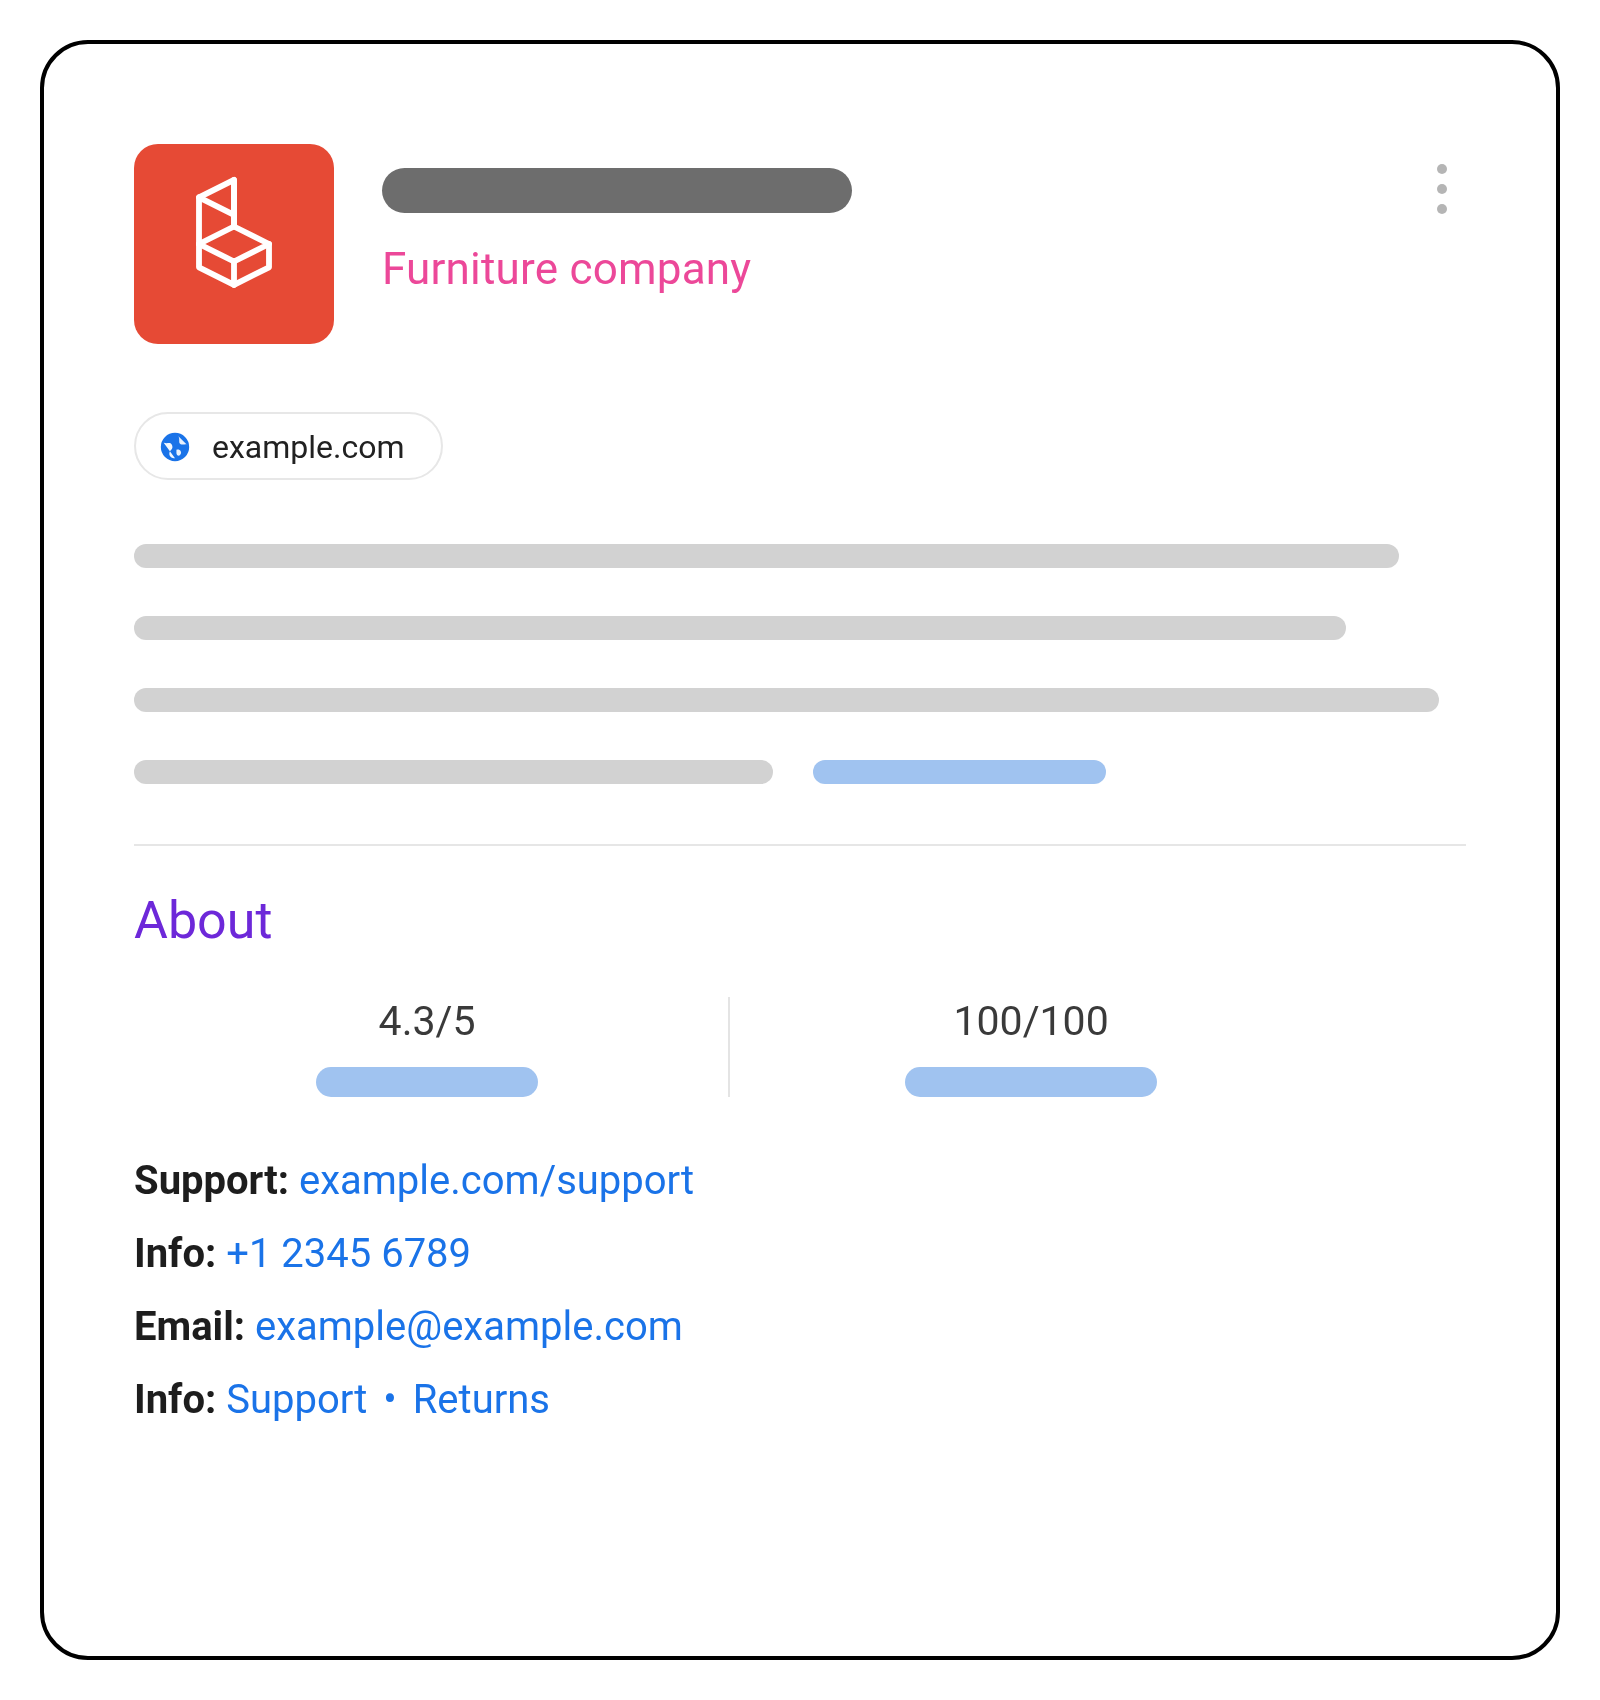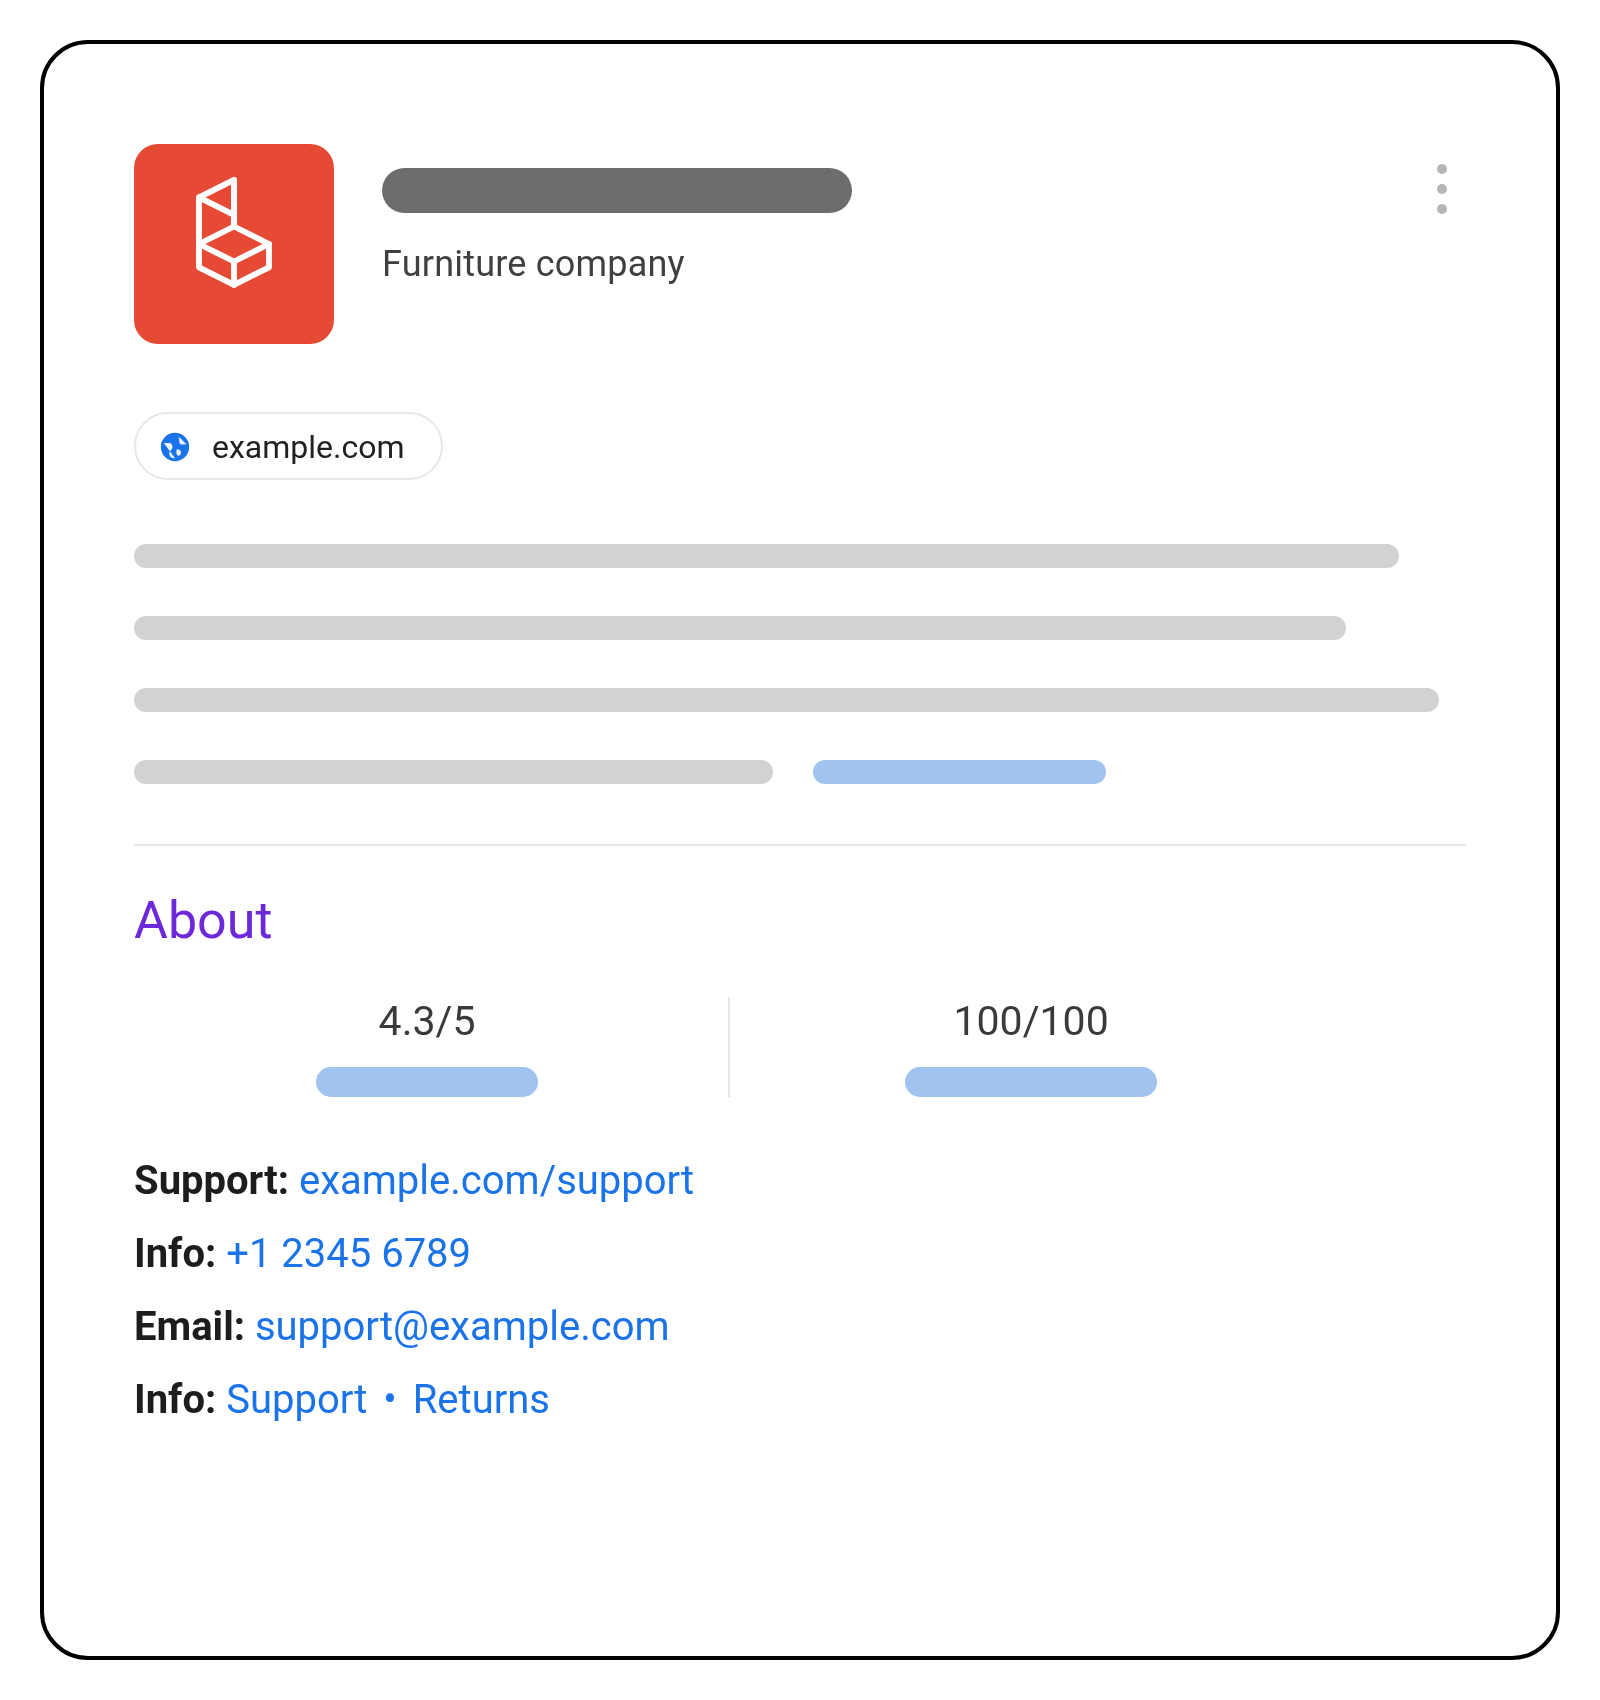--- a/index.html
+++ b/index.html
@@ -38,22 +38,22 @@
     .logo-svg { width: 120px; height: 140px; }
     .title-col { padding-top: 24px; flex: 1; }
     .title-bar {
       width: 470px;
       height: 45px;
       background: #6d6d6d;
       border-radius: 45px;
       margin-bottom: 30px;
     }
     .subtitle {
-      font-size: 36px;
-      color: #404040;
+      font-size: 44px;
+      color: #ec4899;
       letter-spacing: 0.2px;
     }
     .kebab {
       position: absolute;
       top: 120px;
       right: 100px;
       width: 28px;
       cursor: pointer;
       display: flex;
       flex-direction: column;
@@ -222,21 +222,21 @@
     <div class="contact-line">
       <strong>Support:</strong>
       <a class="link">example.com/support</a>
     </div>
     <div class="contact-line">
       <strong>Info:</strong>
       <a class="link">+1 2345 6789</a>
     </div>
     <div class="contact-line">
       <strong>Email:</strong>
-      <a class="link">support@example.com</a>
+      <a class="link">example@example.com</a>
     </div>
     <div class="contact-line">
       <strong>Info:</strong>
       <a class="link">Support</a>
       <span class="dot">•</span>
       <a class="link">Returns</a>
     </div>
   </div>
 
 </div>

